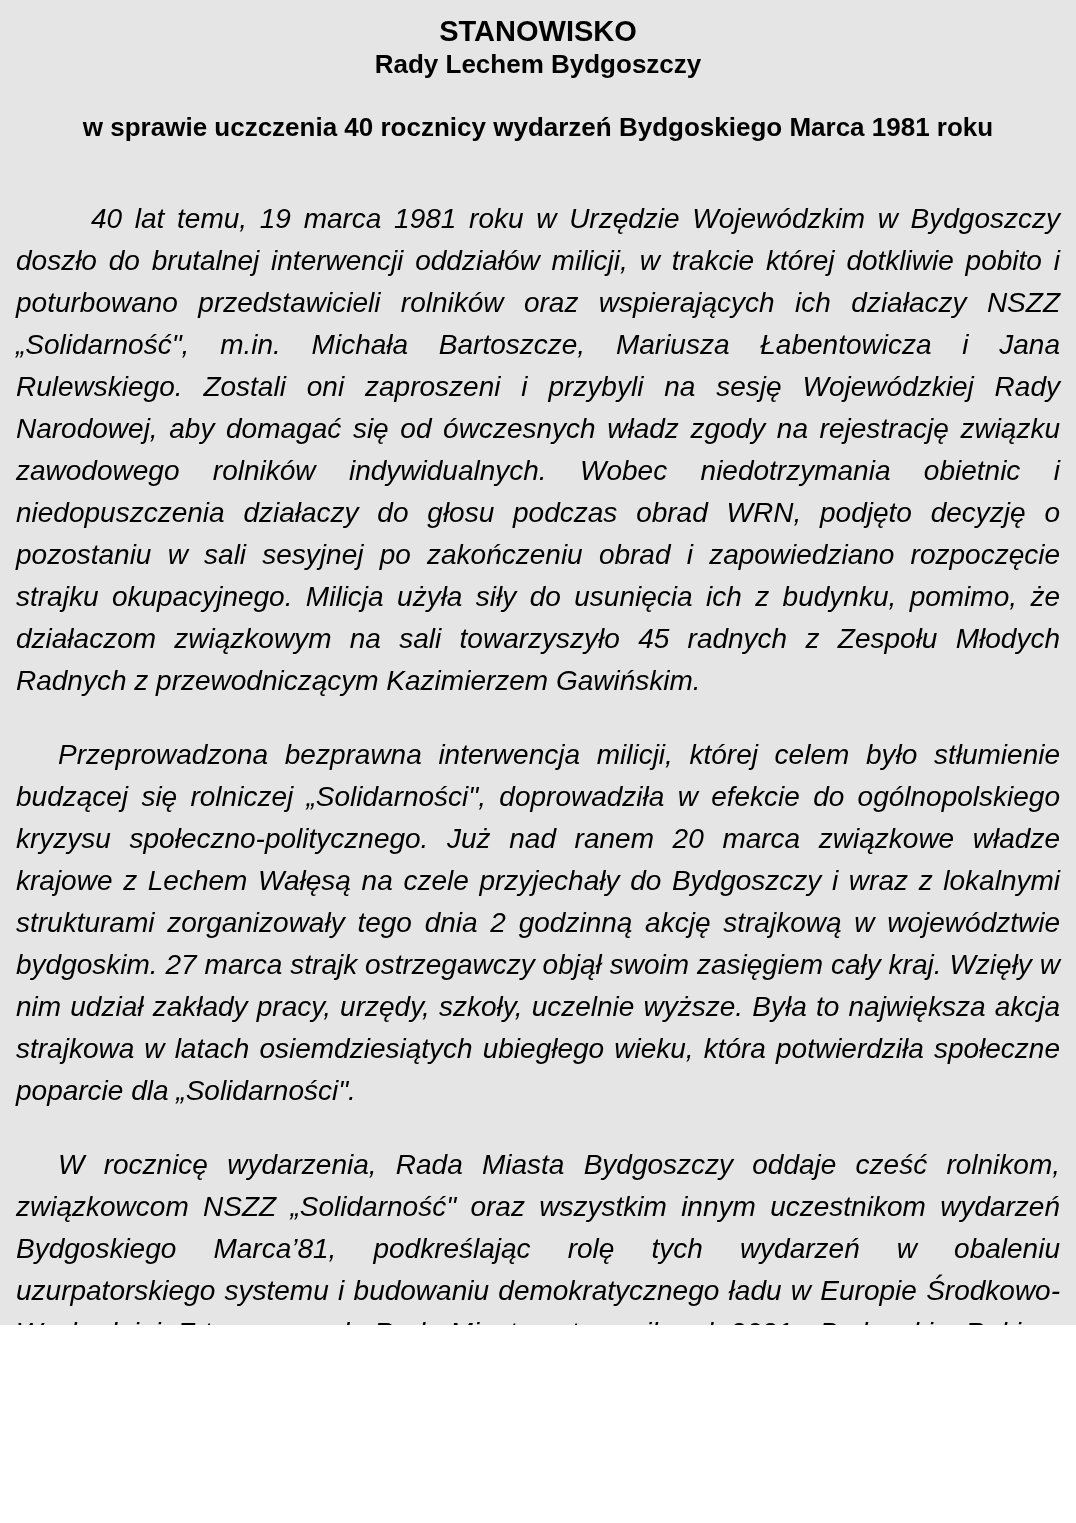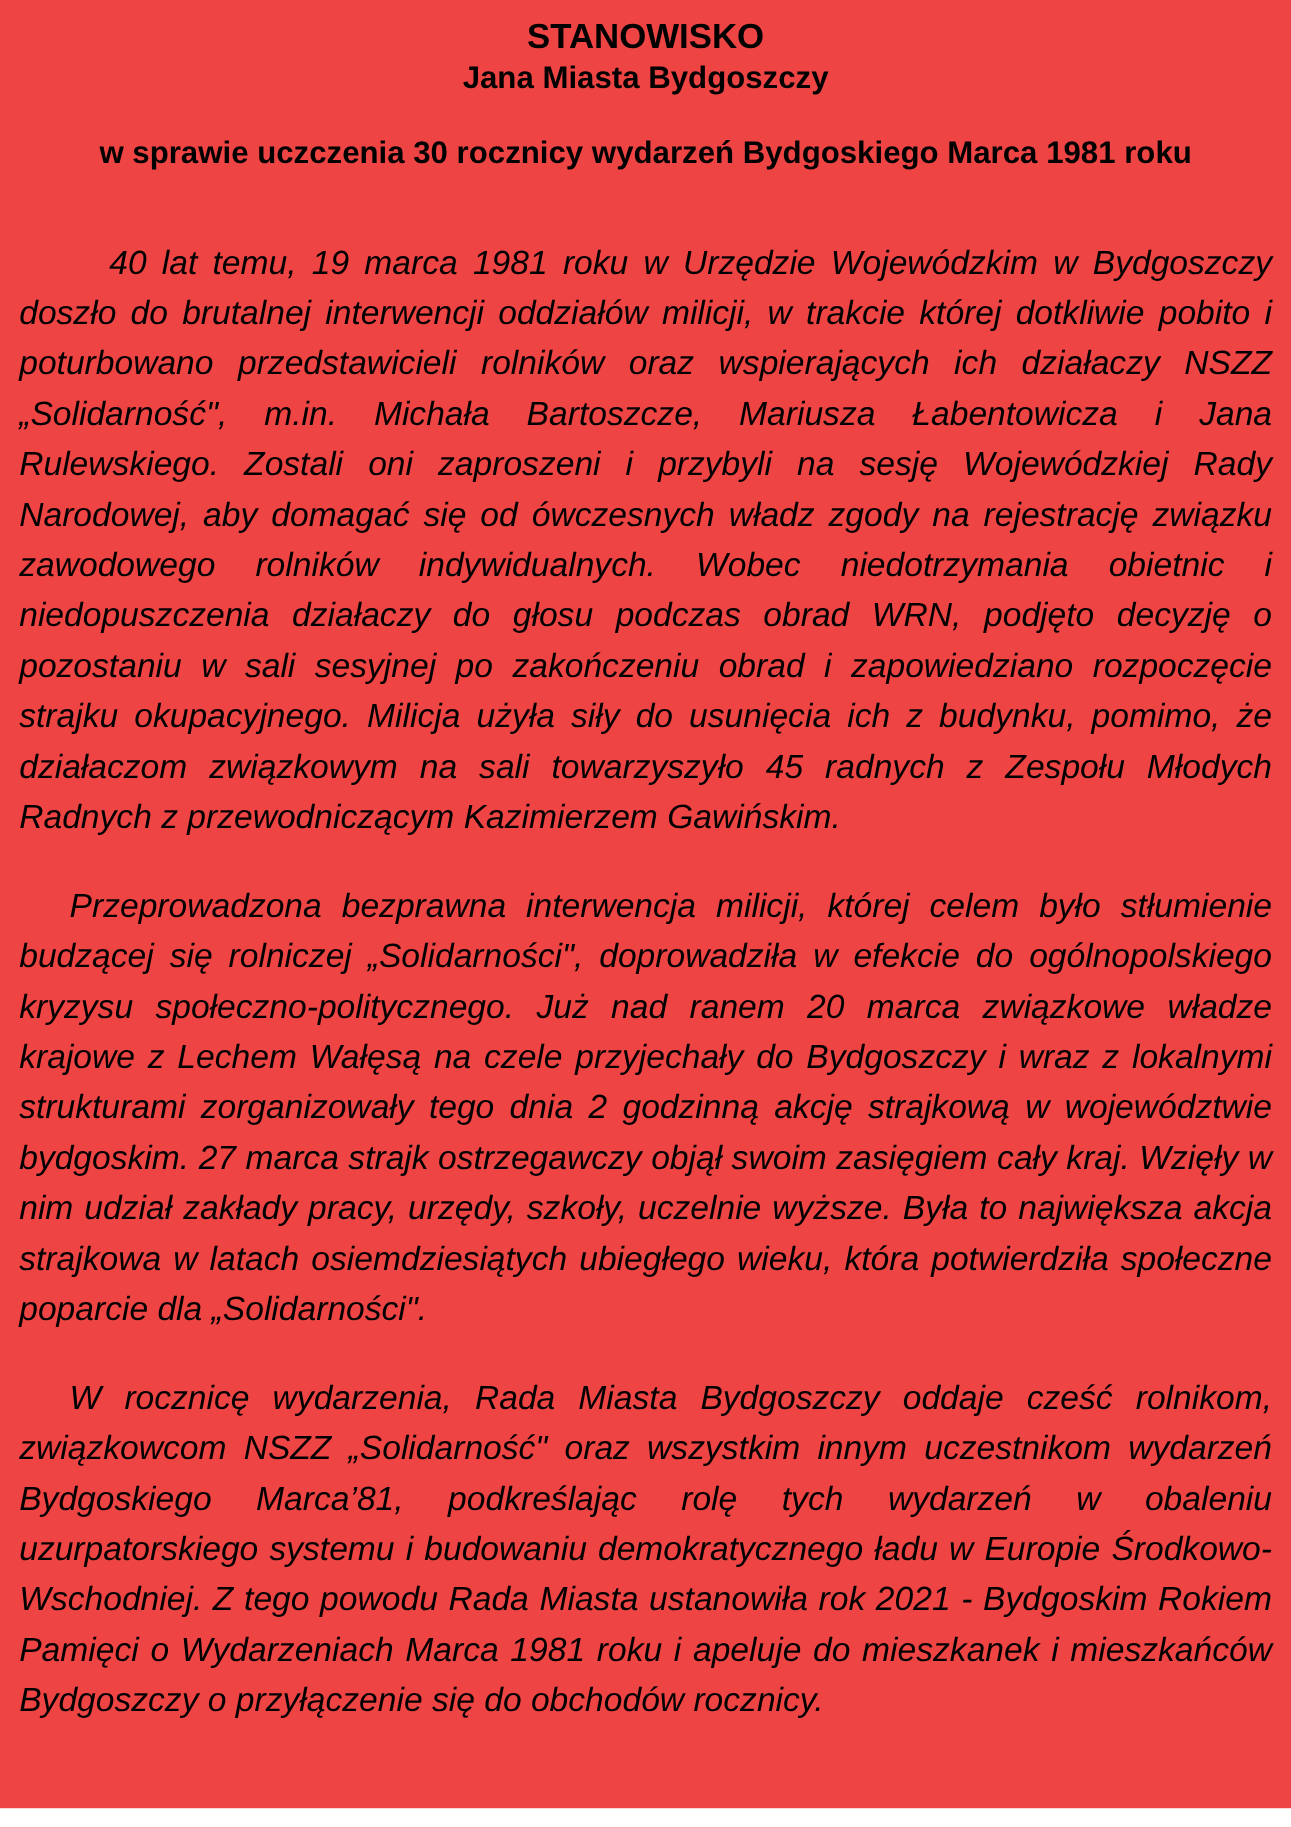--- a/index.html
+++ b/index.html
@@ -3,24 +3,24 @@
 <meta charset="utf-8">
 <style>
   html, body {
     margin: 0;
     padding: 0;
     background: #ffffff;
   }
   .page {
     position: relative;
     width: 1076px;
-    height: 1507px;
+    height: 1325px;
     box-sizing: border-box;
     padding: 14px 16px 0 16px;
-    background: #ef4444;
+    background: #e5e5e5;
     color: #000000;
     font-family: "Liberation Sans", "DejaVu Sans", sans-serif;
     overflow: hidden;
   }
   .title {
     margin: 0;
     font-size: 29px;
     line-height: 34px;
     font-weight: bold;
     text-align: center;
@@ -62,23 +62,23 @@
     line-height: 42px;
   }
 </style>
 </head>
 <body>
 
 <div class="page">
 
   <h1 class="title">STANOWISKO</h1>
 
-  <h2 class="subtitle">Jana Miasta Bydgoszczy</h2>
+  <h2 class="subtitle">Rady Lechem Bydgoszczy</h2>
 
-  <h3 class="subject">w sprawie uczczenia 30 rocznicy wydarzeń Bydgoskiego Marca 1981 roku</h3>
+  <h3 class="subject">w sprawie uczczenia 40 rocznicy wydarzeń Bydgoskiego Marca 1981 roku</h3>
 
   <div class="body-text">
     <p class="para para-first">40 lat temu, 19 marca 1981 roku w Urzędzie Wojewódzkim w Bydgoszczy doszło do brutalnej interwencji oddziałów milicji, w trakcie której dotkliwie pobito i poturbowano przedstawicieli rolników oraz wspierających ich działaczy NSZZ „Solidarność", m.in. Michała Bartoszcze, Mariusza Łabentowicza i Jana Rulewskiego. Zostali oni zaproszeni i przybyli na sesję Wojewódzkiej Rady Narodowej, aby domagać się od ówczesnych władz zgody na rejestrację związku zawodowego rolników indywidualnych. Wobec niedotrzymania obietnic i niedopuszczenia działaczy do głosu podczas obrad&nbsp;WRN, podjęto decyzję o pozostaniu w sali sesyjnej po zakończeniu obrad i zapowiedziano rozpoczęcie strajku okupacyjnego.&nbsp;Milicja&nbsp;użyła siły do usunięcia&nbsp;ich z&nbsp;budynku, pomimo, że działaczom związkowym na sali towarzyszyło 45 radnych z Zespołu Młodych Radnych z przewodniczącym Kazimierzem Gawińskim.</p>
     <p class="para">Przeprowadzona bezprawna interwencja milicji, której celem było stłumienie budzącej się rolniczej „Solidarności", doprowadziła w efekcie do ogólnopolskiego kryzysu społeczno-politycznego. Już nad ranem 20 marca związkowe władze krajowe z Lechem Wałęsą na czele przyjechały do Bydgoszczy&nbsp;i&nbsp;wraz&nbsp;z lokalnymi strukturami zorganizowały tego dnia 2&nbsp;godzinną akcję&nbsp;strajkową&nbsp;w województwie bydgoskim. 27 marca strajk ostrzegawczy objął swoim zasięgiem cały kraj.&nbsp;Wzięły w nim udział zakłady pracy, urzędy,&nbsp;szkoły, uczelnie wyższe. Była to największa akcja strajkowa w latach osiemdziesiątych ubiegłego wieku, która potwierdziła społeczne poparcie dla „Solidarności".</p>
     <p class="para">W rocznicę wydarzenia,&nbsp;Rada Miasta Bydgoszczy oddaje cześć rolnikom, związkowcom NSZZ „Solidarność" oraz wszystkim innym uczestnikom wydarzeń Bydgoskiego&nbsp;Marca’81, podkreślając&nbsp;rolę tych wydarzeń&nbsp;w obaleniu uzurpatorskiego systemu i budowaniu demokratycznego ładu w Europie Środkowo-Wschodniej. Z tego powodu Rada Miasta ustanowiła rok 2021 - Bydgoskim Rokiem Pamięci o Wydarzeniach Marca 1981 roku&nbsp;i apeluje&nbsp;do mieszkanek i mieszkańców Bydgoszczy o przyłączenie się do obchodów rocznicy.</p>
   </div>
 
   <div class="signature">
     <div class="sig-role">Przewodnicząca Rady Miasta Bydgoszczy</div>
 

